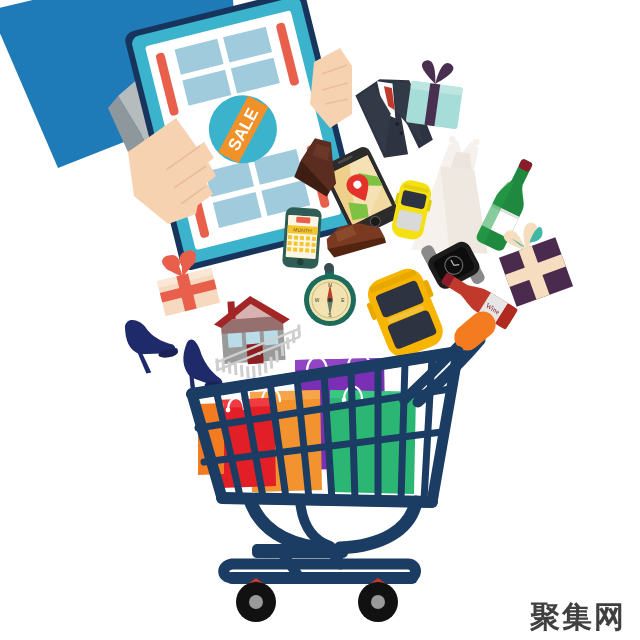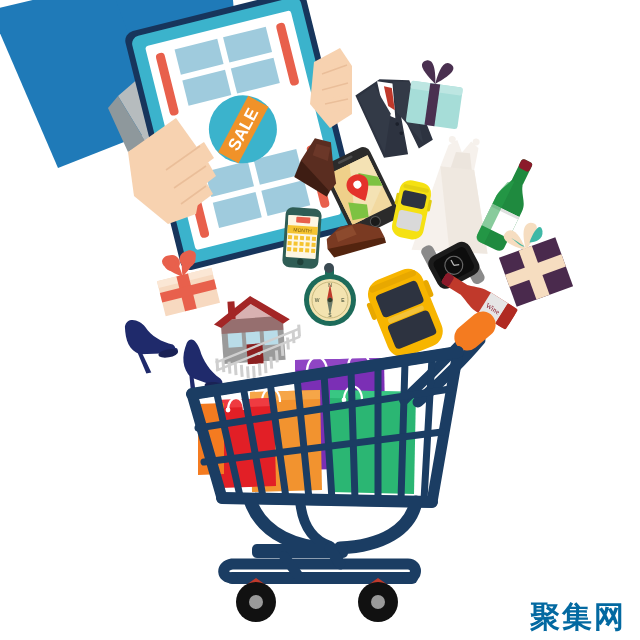--- a/index.html
+++ b/index.html
@@ -11,21 +11,21 @@
     overflow:hidden;
   }
   #stage svg{position:absolute;left:0;top:0;}
   .wm{
     position:absolute;
     right:14px;bottom:8px;
     font-family:"DejaVu Sans",sans-serif;
     font-size:30px;
     font-weight:700;
     letter-spacing:2px;
-    color:#0369a1;
+    color:#404040;
     line-height:1;
     user-select:none;
   }
 </style>
 </head>
 <body>
 
 <div id="stage">
 
   <svg width="640" height="640" viewBox="0 0 640 640">

